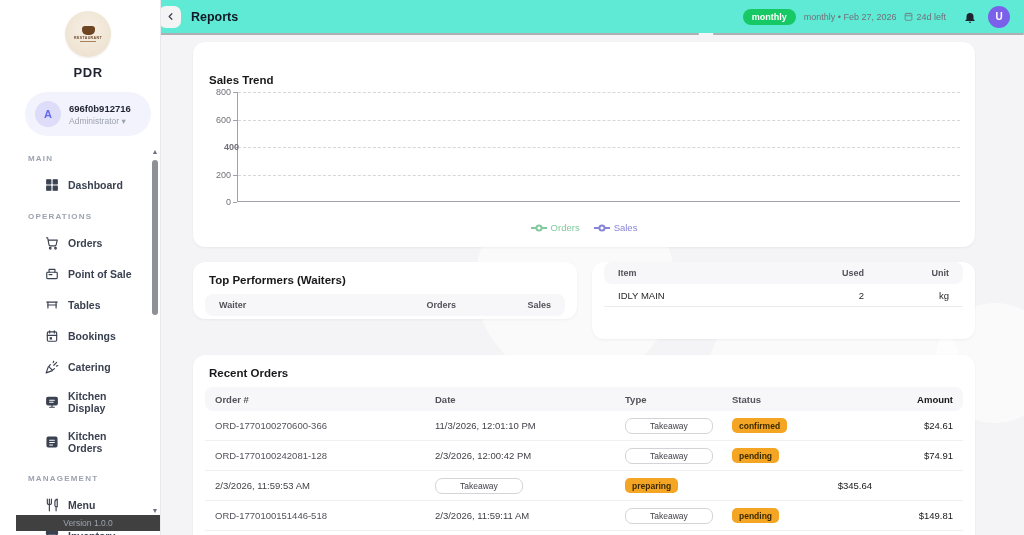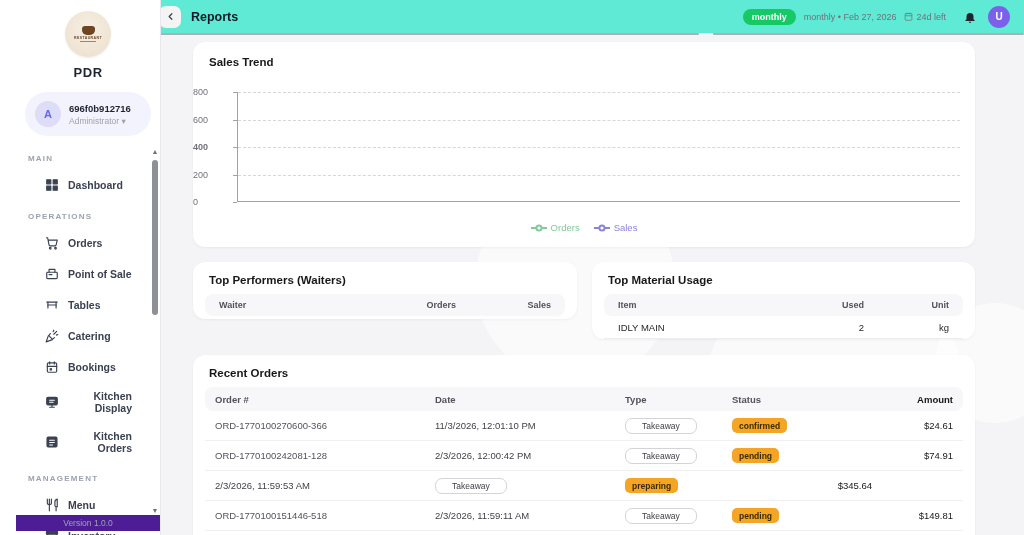--- a/index.html
+++ b/index.html
@@ -12,26 +12,26 @@
   .emb-shape { width:13px; height:9px; background:#6e4423; border-radius:3px 3px 5px 5px; margin-bottom:1px; }
   .emb-text { font-size:3.5px; font-weight:bold; color:#6e4423; letter-spacing:.4px; }
   .emb-line { width:16px; height:1px; background:#a9825e; margin-top:1px; }
   .app-name { text-align:center; font-size:13px; font-weight:bold; color:#1f2430; letter-spacing:.6px; margin:8px 0 12px 0; }
   .user-pill { margin:2px 9px 0 9px; background:#f3f3fd; border-radius:22px; padding:9px 10px; display:flex; align-items:center; gap:8px; cursor:pointer; }
   .avatar-sm { width:26px; height:26px; border-radius:50%; background:#dddcf9; color:#6366f1; font-size:11px; font-weight:bold; display:flex; align-items:center; justify-content:center; flex:none; }
   .uname { font-size:9.5px; font-weight:bold; color:#1f2430; }
   .urole { font-size:8.5px; color:#9ca3af; margin-top:2px; }
   .nav { margin-top:14px; }
   .nav-section-label { font-size:8px; font-weight:bold; letter-spacing:1.2px; color:#9ca3af; padding:4px 12px 6px 12px; text-transform:uppercase; }
-  .nav-item { display:flex; align-items:center; gap:9px; padding:8px 28px; cursor:pointer; color:#3a4150;text-align:right; }
+  .nav-item { display:flex; align-items:center; gap:9px; padding:8px 28px; cursor:pointer; color:#3a4150; }
   .nav-item .ic { width:15px; height:15px; flex:none; display:flex; align-items:center; justify-content:center; color:#3a4150; }
   .nav-item .ic svg { width:14px; height:14px; }
   .nav-item .lbl { font-size:10.5px; font-weight:600; }
   .nav-section { margin-bottom:8px; }
-  .version { position:absolute; bottom:4px; left:0; right:0; text-align:center; font-size:8.5px; color:#9ca3af; background:#4c1d95; padding:3px 0; }
+  .version { position:absolute; bottom:4px; left:0; right:0; text-align:center; font-size:8.5px; color:#9ca3af; background:#404040; padding:3px 0; }
   .sb-scrollbar { position:absolute; right:1px; top:148px; bottom:20px; width:8px; }
   .sb-up, .sb-down { position:absolute; left:0; width:8px; height:8px; font-size:7px; color:#6b7280; text-align:center; line-height:8px; cursor:pointer; }
   .sb-up { top:0; } .sb-down { bottom:0; }
   .sb-thumb { position:absolute; left:1px; top:12px; width:6px; height:155px; background:#8f8f96; border-radius:3px; cursor:grab; }
 
   
   .topbar { position:absolute; left:145px; top:0; right:0; height:33px; background:#5eead4; display:flex; align-items:center; padding:0 14px; gap:10px; z-index:4; }
   .back-btn { width:22px; height:22px; border-radius:7px; background:#f4f4f5; border:none; display:flex; align-items:center; justify-content:center; cursor:pointer; }
   .page-title { font-size:12.5px; font-weight:bold; color:#111827; }
   .topbar-right { margin-left:auto; display:flex; align-items:center; gap:8px; }
@@ -49,24 +49,24 @@
   .wm { position:absolute; border-radius:50%; background:rgba(255,255,255,.55); }
   .wm1 { width:200px; height:200px; left:330px; top:150px; }
   .wm2 { width:260px; height:260px; left:560px; top:230px; }
   .wm3 { width:120px; height:120px; left:790px; top:270px; }
 
   .card { position:absolute; background:#fff; border-radius:12px; box-shadow:0 1px 3px rgba(0,0,0,.05); }
   .card-title { font-size:11.5px; font-weight:bold; color:#18181b; }
 
   
   .card-chart { left:48px; top:9px; width:782px; height:205px; }
-  .card-chart .card-title { position:absolute; left:16px; top:14px; }
+  .card-chart .card-title { position:absolute; left:16px; top:32px; }
   .plot { position:absolute; left:44px; top:50px; width:723px; height:110px; border-left:1px solid #a1a1aa; border-bottom:1px solid #a1a1aa; }
   .gridline { position:absolute; left:0; right:0; border-top:1px dashed #d6d6db; }
-  .ytick-label { position:absolute; width:38px; text-align:left; font-size:9px; color:#71717a; }
+  .ytick-label { position:absolute; width:38px; text-align:right; font-size:9px; color:#71717a; }
   .ytick-mark { position:absolute; width:4px; border-top:1px solid #a1a1aa; }
   .legend { position:absolute; left:0; right:0; top:180px; display:flex; justify-content:center; gap:14px; }
   .legend-item { display:flex; align-items:center; gap:4px; font-size:9.5px; }
 
   
   .card-performers { left:48px; top:229px; width:384px; height:57px; }
   .card-materials { left:447px; top:229px; width:383px; height:77px; }
   .mini-title { margin:12px 16px 8px 16px; }
   .thead { margin:0 12px; background:#f7f7f9; border-radius:8px; display:grid; align-items:center; height:22px; font-size:9px; color:#52525b; font-weight:600; }
   .grid3a { grid-template-columns:1fr 115px 95px; }
@@ -77,21 +77,21 @@
 
   
   .card-orders { left:48px; top:322px; width:782px; height:240px; }
   .orders-head { margin:0 12px; background:#f7f7f9; border-radius:8px; display:grid; grid-template-columns:220px 190px 107px 160px 1fr; align-items:center; height:24px; font-size:9.5px; color:#52525b; font-weight:600; }
   .orders-head > div { padding:0 10px; }
   .order-row { margin:0 12px; display:grid; grid-template-columns:220px 190px 107px 160px 1fr; align-items:center; height:30px; font-size:9.5px; border-bottom:1px solid #f0f0f3; }
   .order-row > div { padding:0 10px; }
   .col-order { color:#52525b; }
   .col-date { color:#3f3f46; }
   .col-amount, .orders-head .col-amount { text-align:right; color:#18181b; }
-  .type-pill { display:inline-block; border:1px solid #d4d4d8; border-radius:7px; padding:2px 16px; font-size:8.5px; color:#3f3f46; background:#fff; }
+  .type-pill { display:inline-block; border:1px solid #d4d4d8; border-radius:7px; padding:2px 24px; font-size:8.5px; color:#3f3f46; background:#fff; }
   .status-badge { display:inline-block; border-radius:5px; padding:2.5px 7px; font-size:8.5px; font-weight:600; color:#3b2a03; }
 </style>
 </head>
 <body>
 
 <aside class="sidebar">
   <div class="logo">
     <div class="emb-shape"></div>
     <div class="emb-text">RESTAURANT</div>
     <div class="emb-line"></div>
@@ -150,38 +150,38 @@
               <path d="M5 7v10"></path>
               <path d="M19 7v10"></path>
               <path d="M5 12h14"></path>
             </svg>
           </span>
           <span class="lbl">Tables</span>
         </div>
         <div class="nav-item">
           <span class="ic">
             <svg viewBox="0 0 24 24" fill="none" stroke="currentColor" stroke-width="2" stroke-linecap="round" stroke-linejoin="round">
+              <rect x="4" y="5" width="16" height="16" rx="2"></rect>
+              <path d="M16 3v4M8 3v4M4 11h16"></path>
+              <rect x="8" y="14" width="4" height="4" fill="currentColor" stroke="none"></rect>
+            </svg>
+          </span>
+          <span class="lbl">Bookings</span>
+        </div>
+        <div class="nav-item">
+          <span class="ic">
+            <svg viewBox="0 0 24 24" fill="none" stroke="currentColor" stroke-width="2" stroke-linecap="round" stroke-linejoin="round">
               <path d="M5.8 11.3 2 22l10.7-3.8"></path>
               <path d="M9.3 7.8 7.8 9.3a2.4 2.4 0 0 0 0 3.4l3.5 3.5a2.4 2.4 0 0 0 3.4 0l1.5-1.5"></path>
               <path d="M14 4.5 15 2"></path>
               <path d="M19.5 10.5 22 9.5"></path>
               <path d="M15 9l5-5"></path>
             </svg>
           </span>
           <span class="lbl">Catering</span>
-        </div>
-        <div class="nav-item">
-          <span class="ic">
-            <svg viewBox="0 0 24 24" fill="none" stroke="currentColor" stroke-width="2" stroke-linecap="round" stroke-linejoin="round">
-              <rect x="4" y="5" width="16" height="16" rx="2"></rect>
-              <path d="M16 3v4M8 3v4M4 11h16"></path>
-              <rect x="8" y="14" width="4" height="4" fill="currentColor" stroke="none"></rect>
-            </svg>
-          </span>
-          <span class="lbl">Bookings</span>
         </div>
         <div class="nav-item">
           <span class="ic">
             <svg viewBox="0 0 24 24" fill="none" stroke="currentColor" stroke-width="2" stroke-linecap="round" stroke-linejoin="round">
               <rect x="3" y="4" width="18" height="13" rx="2" fill="currentColor"></rect>
               <path d="M8 9h8M8 12.5h6" stroke="#fff" stroke-width="1.8"></path>
               <path d="M12 17v3M8 21h8"></path>
             </svg>
           </span>
           <span class="lbl">Kitchen Display</span>
@@ -275,21 +275,21 @@
         <div class="gridline" style="top: 82.5px;"></div>
         <div class="gridline" style="top: 55px;"></div>
         <div class="gridline" style="top: 27.5px;"></div>
         <div class="gridline" style="top: 0px;"></div>
       </div>
     <div id="yaxis">
         <div class="ytick-label" style="left: 0px; top: 155px;">0</div>
         <div class="ytick-mark" style="left: 40px; top: 160px;"></div>
         <div class="ytick-label" style="left: 0px; top: 127.5px;">200</div>
         <div class="ytick-mark" style="left: 40px; top: 132.5px;"></div>
-        <div class="ytick-label" style="left: 0px; top: 100px; font-weight: bold;">400</div>
+        <div class="ytick-label" style="left: 8px; top: 100px; font-weight: bold;">400</div>
         <div class="ytick-mark" style="left: 40px; top: 105px;"></div>
         <div class="ytick-label" style="left: 0px; top: 72.5px;">600</div>
         <div class="ytick-mark" style="left: 40px; top: 77.5px;"></div>
         <div class="ytick-label" style="left: 0px; top: 45px;">800</div>
         <div class="ytick-mark" style="left: 40px; top: 50px;"></div>
       </div>
     <div class="legend" id="legend">
         <span class="legend-item" style="color: rgb(130, 202, 157);">
           <svg width="16" height="10" viewBox="0 0 16 10">
             <line x1="0" y1="5" x2="16" y2="5" stroke="#82ca9d" stroke-width="2"></line>
@@ -311,21 +311,20 @@
     <div class="card-title mini-title">Top Performers (Waiters)</div>
     <div class="thead grid3a" id="perf-head">
         <div>Waiter</div>
         <div class="r">Orders</div>
         <div class="r">Sales</div>
       </div>
     <div id="perf-body"></div>
   </section>
 
   <section class="card card-materials">
-    <div class="card-title mini-title">Top Material Usage</div>
     <div class="thead grid3b" id="mat-head">
         <div>Item</div>
         <div class="r">Used</div>
         <div class="r">Unit</div>
       </div>
     <div id="mat-body">
         <div class="trow grid3b">
           <div>IDLY MAIN</div>
           <div class="r">2</div>
           <div class="r">kg</div>

